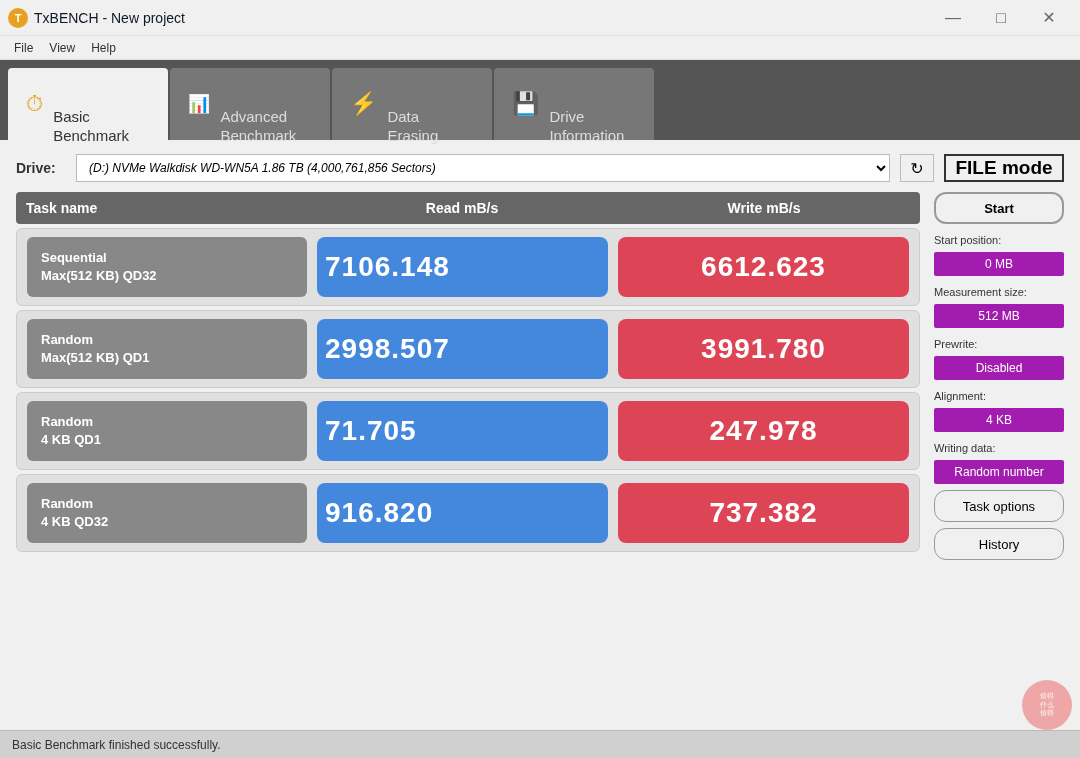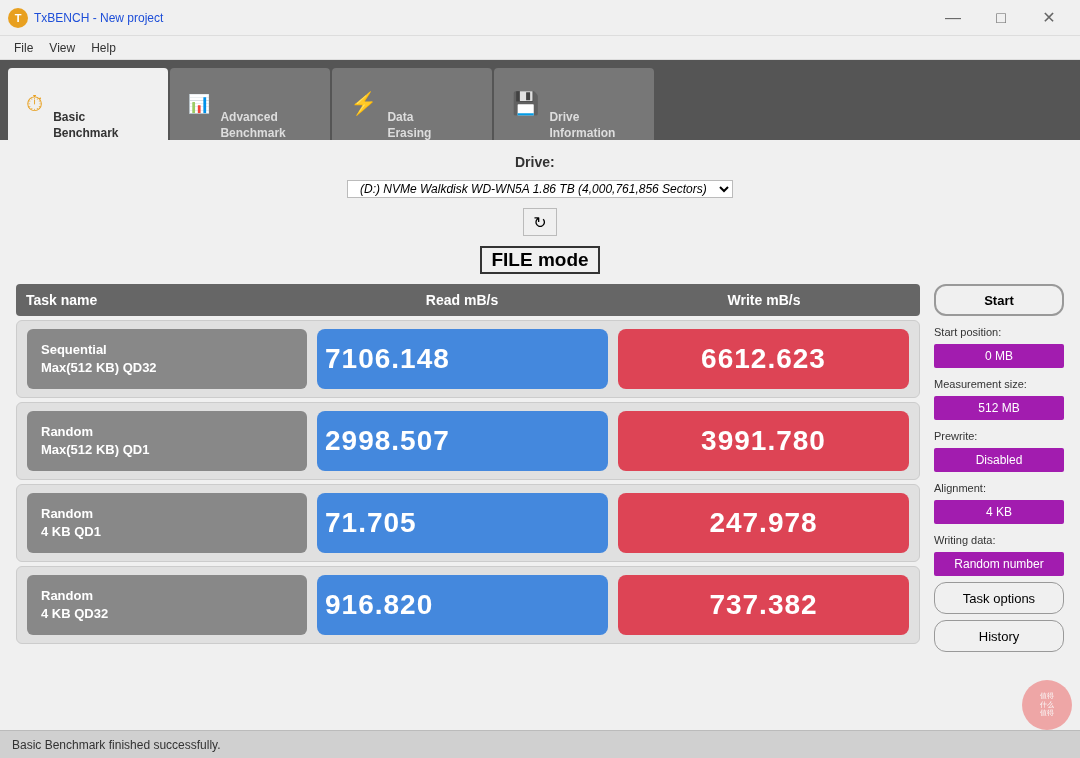--- a/index.html
+++ b/index.html
@@ -29,22 +29,22 @@
       border-radius: 50%;
       display: flex;
       align-items: center;
       justify-content: center;
       font-size: 11px;
       color: white;
       font-weight: bold;
     }
     .titlebar-title {
       flex: 1;
-      font-size: 12px;
-      color: #1d4ed8;
+      font-size: 14px;
+      color: #0f172a;
     }
     .titlebar-controls {
       display: flex;
       gap: 2px;
     }
     .titlebar-btn {
       width: 46px;
       height: 32px;
       border: none;
       background: transparent;
@@ -97,22 +97,22 @@
     .tab:not(.active) {
       background: #777;
       color: #ddd;
     }
     .tab-icon {
       font-size: 22px;
       flex-shrink: 0;
     }
     .tab.active .tab-icon { color: #e8a020; }
     .tab-text {
-      font-size: 12px;
-      font-weight: bold;
+      font-size: 15px;
+      font-weight: normal;
       line-height: 1.3;
       color: inherit;
       margin-top: 44px;
     }
     .tab.active .tab-text { color: #333; }
 
     
     .main {
       background: #f0f0f0;
       padding: 14px 16px;
@@ -120,21 +120,20 @@
       flex-direction: column;
       gap: 10px;
       height: calc(758px - 36px - 24px - 80px - 28px);
     }
 
     
     .drive-row {
       display: flex;
       align-items: center;
       gap: 10px;
-      flex-direction: column;
     }
     .drive-label {
       font-size: 14px;
       font-weight: bold;
       color: #333;
       min-width: 50px;
     }
     .drive-select {
       flex: 1;
       height: 28px;

